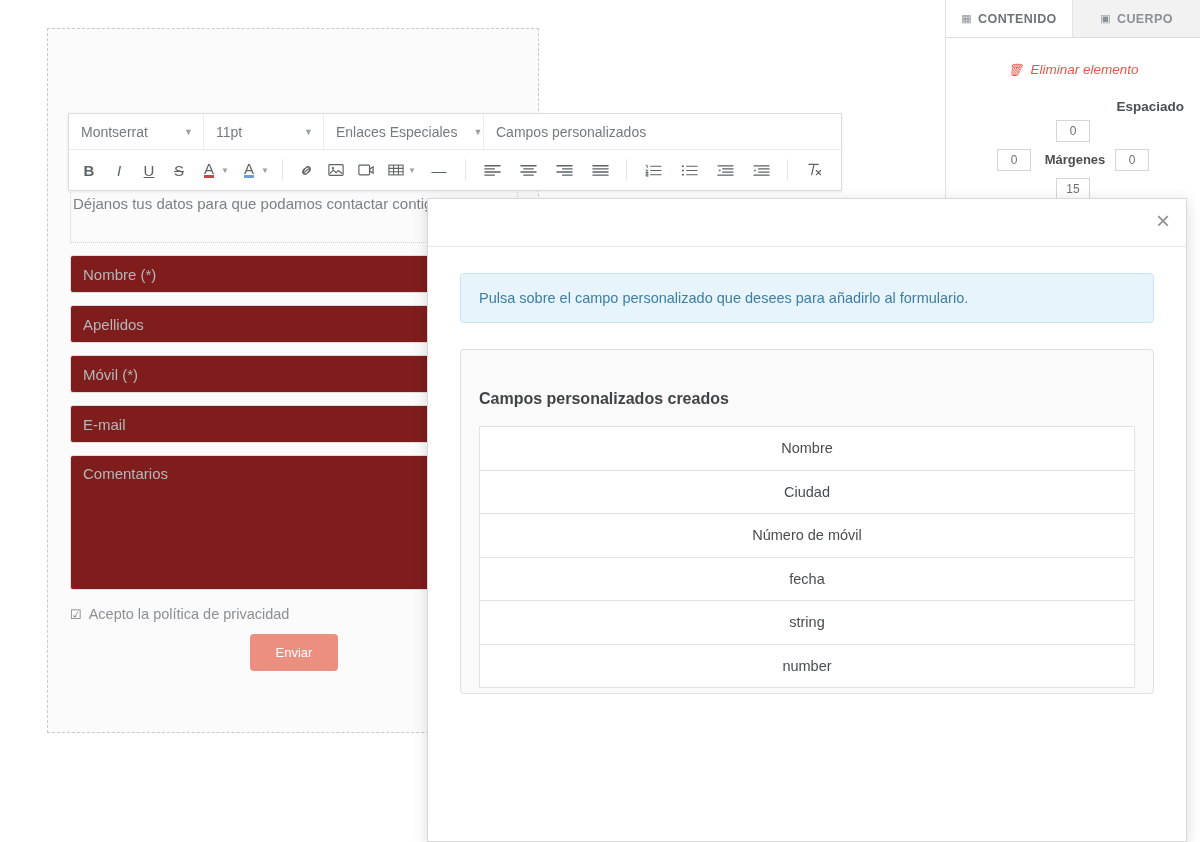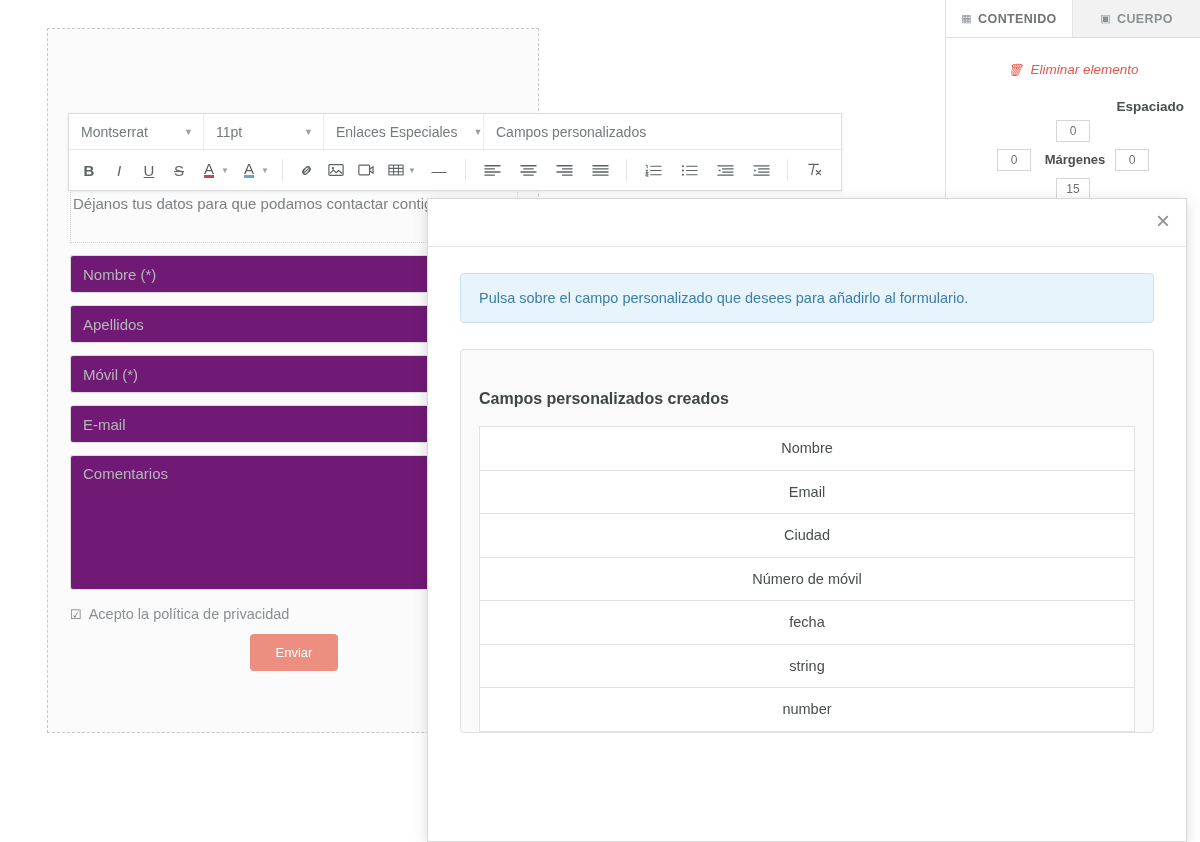--- a/index.html
+++ b/index.html
@@ -118,21 +118,21 @@
     line-height: 1.45;
     padding: 4px 2px;
     border: 1px dotted #d2d2d2;
     border-top: none;
     height: 54px;
   }
   .field {
     margin-top: 12px;
     height: 38px;
     border: 1px solid #dddddd;
-    background: #701a75;
+    background: #7f1d1d;
     border-radius: 3px;
     display: flex;
     align-items: center;
     padding-left: 12px;
     font-size: 15px;
     color: #b4b7b9;
   }
   .field.textarea {
     height: 135px;
     align-items: flex-start;
@@ -494,21 +494,20 @@
     <div class="modal-header">
       <div class="modal-close">×</div>
     </div>
     <div class="modal-body">
       <div class="alert-info">Pulsa sobre el campo personalizado que desees para añadirlo al formulario.</div>
 
       <div class="panel">
         <div class="panel-title">Campos personalizados creados</div>
         <div class="list">
           <div class="list-item">Nombre</div>
-          <div class="list-item">Email</div>
           <div class="list-item">Ciudad</div>
           <div class="list-item">Número de móvil</div>
           <div class="list-item">fecha</div>
           <div class="list-item">string</div>
           <div class="list-item">number</div>
         </div>
       </div>
     </div>
   </div>
 

